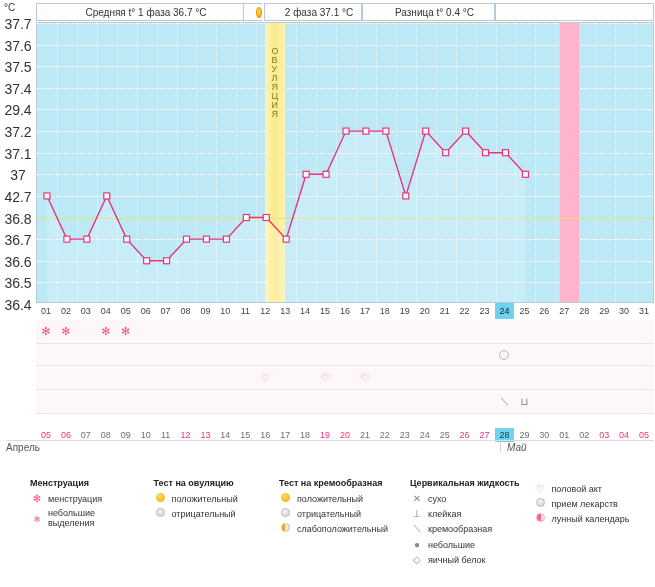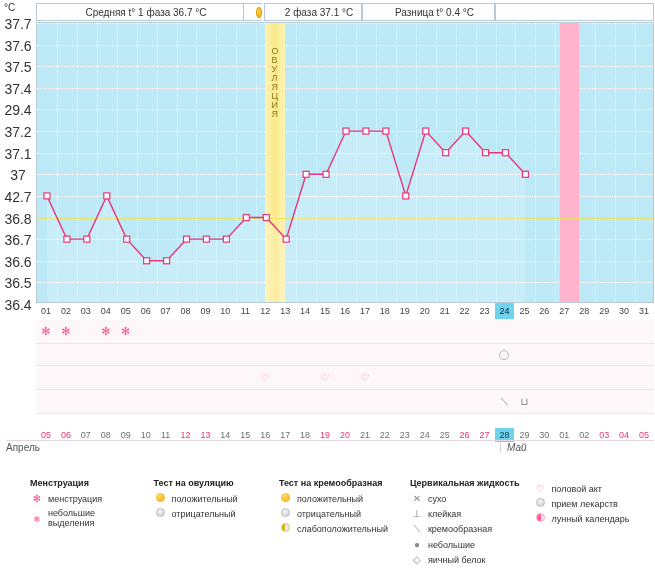--- a/index.html
+++ b/index.html
@@ -136,21 +136,21 @@
   .monthbar {
     position: absolute; left: 6px; top: 440px; width: 648px; height: 16px;
     border-top: 1px solid #e6d6df;
   }
   .month-left { position: absolute; left: 0; top: 1px; font-size: 10px; color: #555; }
   .month-right { position: absolute; left: 494px; top: 1px; font-size: 10px; color: #555; border-left:1px solid #e0d0da; padding-left:6px;font-style:italic; }
 
   
   .legend {
     position: absolute; left: 30px; top: 478px; width: 615px;
-    display: flex; gap: 12px; justify-content: flex-end;
+    display: flex; gap: 12px;
   }
   .lcol { font-size: 9px; color: #333; }
   .lcol-title { font-weight: bold; font-size: 9px; margin-bottom: 5px; color:#222; }
   .litem { display: flex; align-items: center; margin-bottom: 4px; }
   .lico { width: 14px; text-align: center; margin-right: 4px; font-size: 10px; flex: none; }
   .ltxt { font-size: 9px; color: #333; }
   .c1 { width: 120px; }
   .c2 { width: 122px; }
   .c3 { width: 128px; }
   .c4 { width: 120px; }

